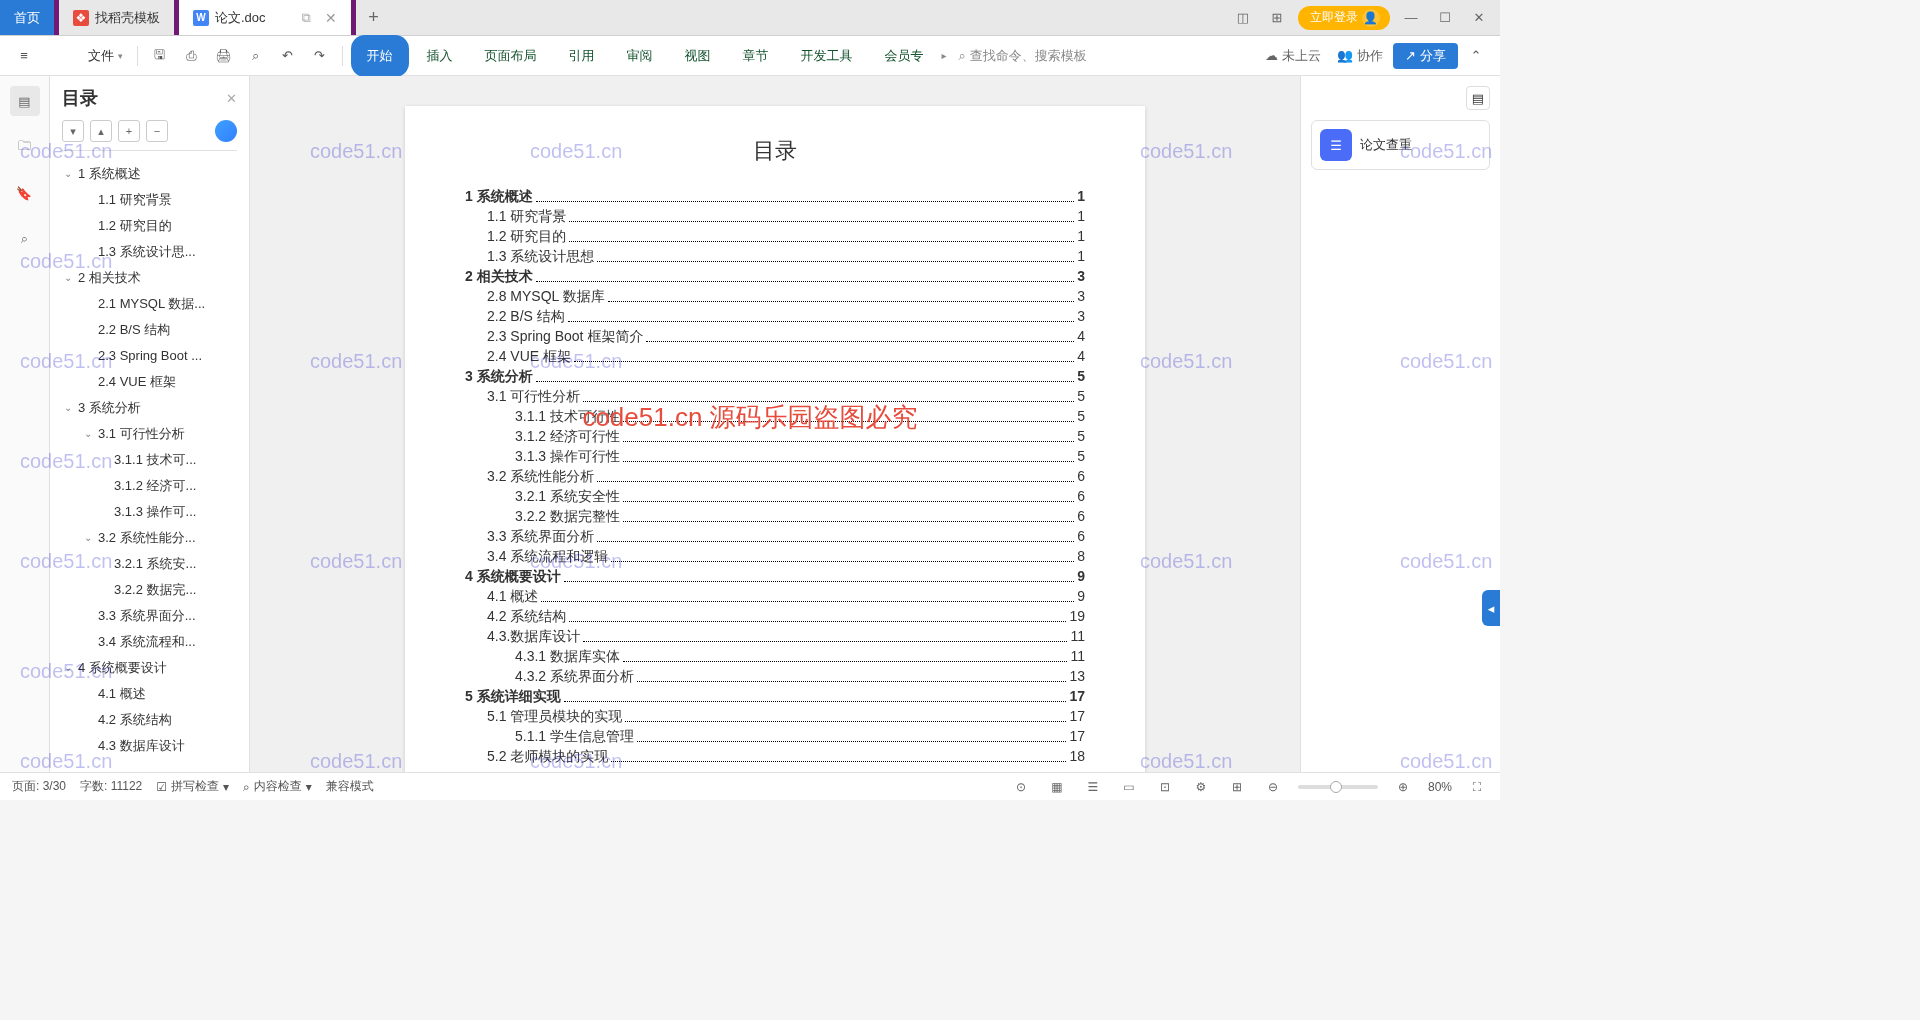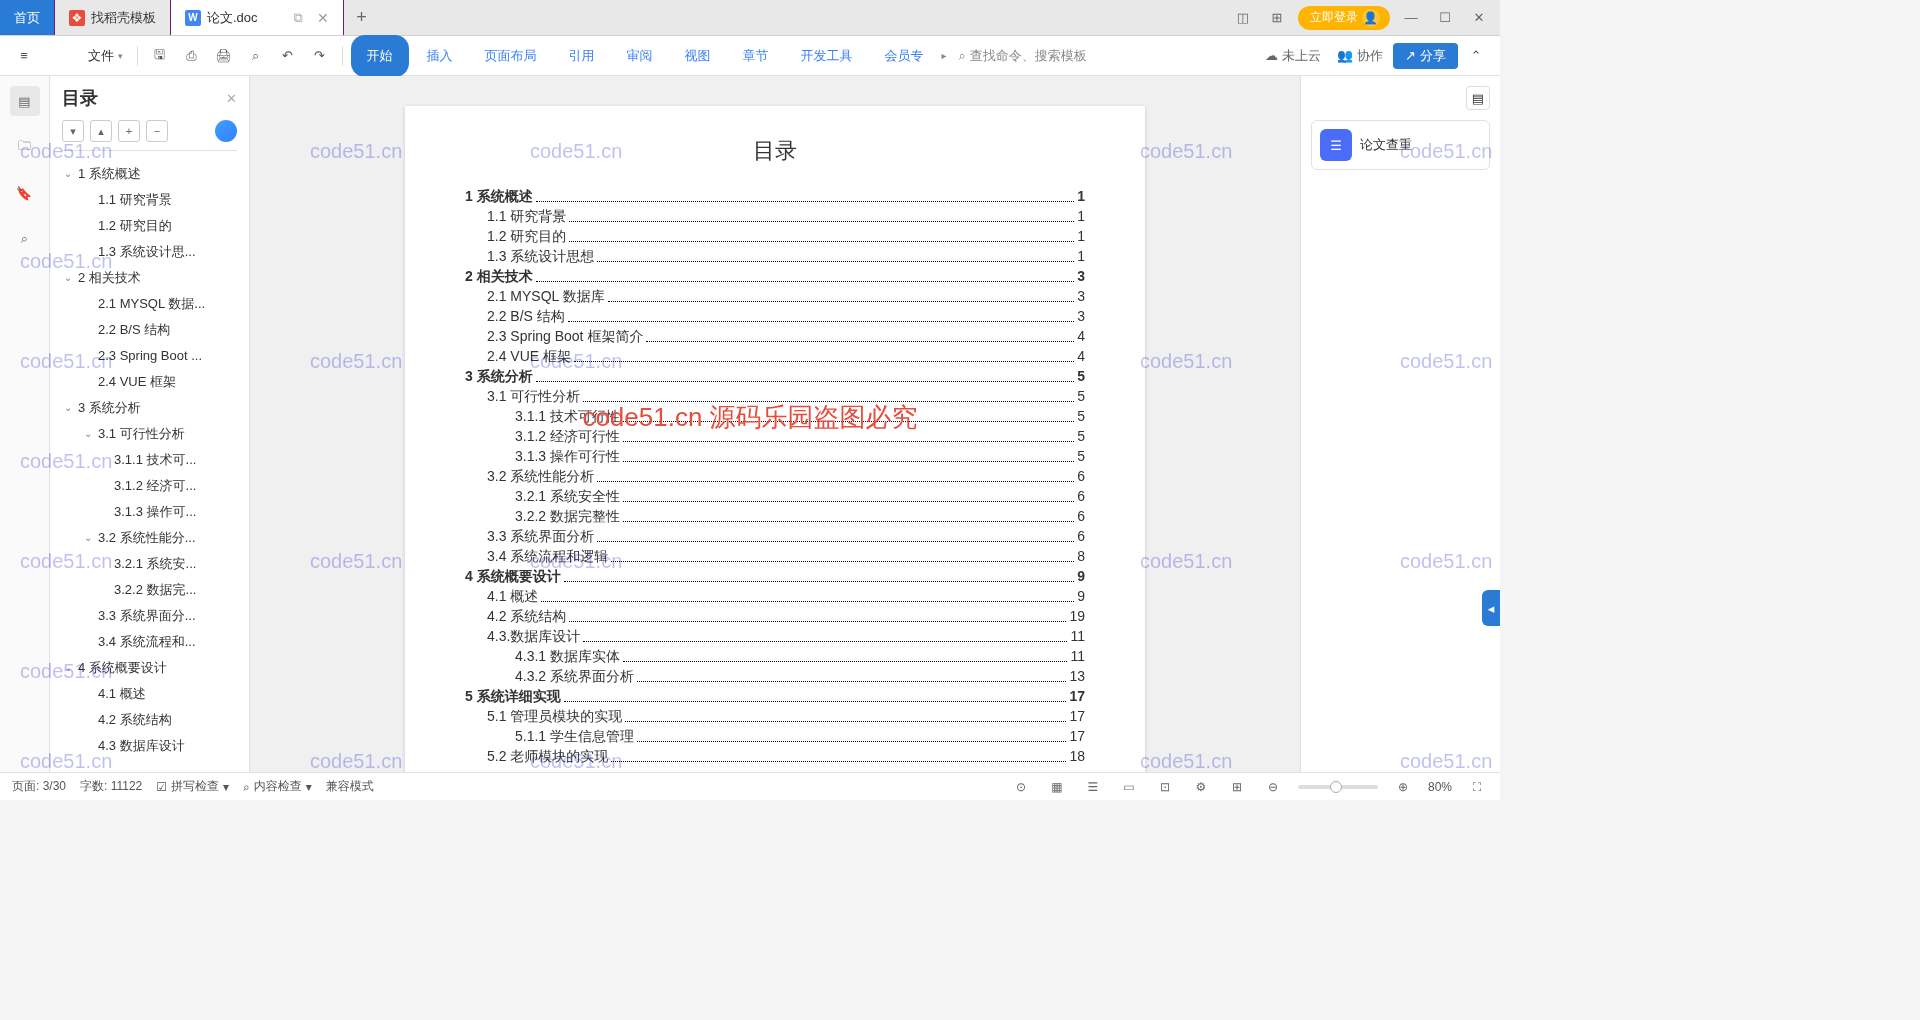--- a/index.html
+++ b/index.html
@@ -1,39 +1,39 @@
 <!DOCTYPE html>
 <html><head>
 <meta charset="utf-8">
 <style>
 * { margin: 0; padding: 0; box-sizing: border-box; font-family: "Microsoft YaHei", sans-serif; }
 body { width: 1500px; height: 800px; background: #f5f5f5; overflow: hidden; font-size: 13px; color: #333; position: relative; }
 
 
 .tabbar { height: 36px; background: #e8e8e8; display: flex; align-items: stretch; border-bottom: 1px solid #d0d0d0; }
-.tab { display: flex; align-items: center; padding: 4px 14px; gap: 6px; border-right: 1px solid #701a75; cursor: pointer; position: relative; }
+.tab { display: flex; align-items: center; padding: 4px 14px; gap: 6px; border-right: 5px solid #701a75; cursor: pointer; position: relative; }
 .tab.home { background: #2a7bd6; color: #fff; }
 .tab.active { background: #fff; }
 .tab .dicon { width: 16px; height: 16px; background: #4285f4; border-radius: 2px; color: #fff; font-size: 10px; font-weight: bold; display: flex; align-items: center; justify-content: center; }
 .tab .ricon { width: 16px; height: 16px; background: #e74c3c; border-radius: 2px; color: #fff; font-size: 12px; display: flex; align-items: center; justify-content: center; }
 .tab .close { opacity: .5; font-size: 14px; }
 .tab .win { opacity: .4; }
 .tab-add { width: 36px; display: flex; align-items: center; justify-content: center; font-size: 18px; color: #666; cursor: pointer; }
 .tab-sp { flex: 1; }
 .tab-right { display: flex; align-items: center; gap: 8px; padding: 0 8px; }
 .tri { width: 26px; height: 26px; display: flex; align-items: center; justify-content: center; color: #666; cursor: pointer; border-radius: 4px; }
 .login-btn { background: #ffb400; color: #fff; padding: 3px 10px 3px 12px; border-radius: 14px; display: flex; align-items: center; gap: 4px; font-size: 12px; cursor: pointer; }
 .avatar { width: 18px; height: 18px; background: #fff3; border-radius: 50%; display: flex; align-items: center; justify-content: center; }
 
 
 .toolbar { height: 40px; background: #fff; display: flex; align-items: center; padding: 0 10px; gap: 4px; border-bottom: 1px solid #e0e0e0; }
 .tb { width: 28px; height: 28px; display: flex; align-items: center; justify-content: center; color: #555; cursor: pointer; border-radius: 3px; }
 .tb-sep { width: 1px; height: 20px; background: #ddd; margin: 0 4px; }
 .file-btn { display: flex; align-items: center; gap: 4px; padding: 0 6px; cursor: pointer; margin-left: 40px; }
-.menu-item { padding: 4px 14px; cursor: pointer; color: #3b82f6; border-radius: 4px; }
+.menu-item { padding: 4px 14px; cursor: pointer; color: #14532d; border-radius: 4px; }
 .menu-item.primary { background: #2a7bd6; color: #fff; padding: 12px 16px; border-radius: 14px; }
 .tb-sp { flex: 1; }
 .search-box { display: flex; align-items: center; gap: 4px; color: #888; padding: 0 8px; cursor: text; }
 .cloud { display: flex; align-items: center; gap: 4px; color: #666; cursor: pointer; padding: 0 6px; }
 .share-btn { background: #2a7bd6; color: #fff; padding: 4px 12px; border-radius: 4px; display: flex; align-items: center; gap: 4px; cursor: pointer; }
 
 
 .main { display: flex; height: calc(100% - 36px - 40px - 28px); }
 .leftrail { width: 50px; background: #fafafa; border-right: 1px solid #e0e0e0; display: flex; flex-direction: column; align-items: center; padding-top: 10px; gap: 16px; }
 .rail-ic { width: 30px; height: 30px; display: flex; align-items: center; justify-content: center; color: #666; cursor: pointer; border-radius: 4px; }
@@ -304,21 +304,21 @@
             <span class="toc-title">1.3 系统设计思想</span>
             <span class="toc-dots"></span>
             <span class="toc-pn">1</span>
           </div>
           <div class="toc-row toc-l0">
             <span class="toc-title">2 相关技术</span>
             <span class="toc-dots"></span>
             <span class="toc-pn">3</span>
           </div>
           <div class="toc-row toc-l1">
-            <span class="toc-title">2.1 MYSQL 数据库</span>
+            <span class="toc-title">2.8 MYSQL 数据库</span>
             <span class="toc-dots"></span>
             <span class="toc-pn">3</span>
           </div>
           <div class="toc-row toc-l1">
             <span class="toc-title">2.2 B/S 结构</span>
             <span class="toc-dots"></span>
             <span class="toc-pn">3</span>
           </div>
           <div class="toc-row toc-l1">
             <span class="toc-title">2.3 Spring Boot 框架简介</span>

